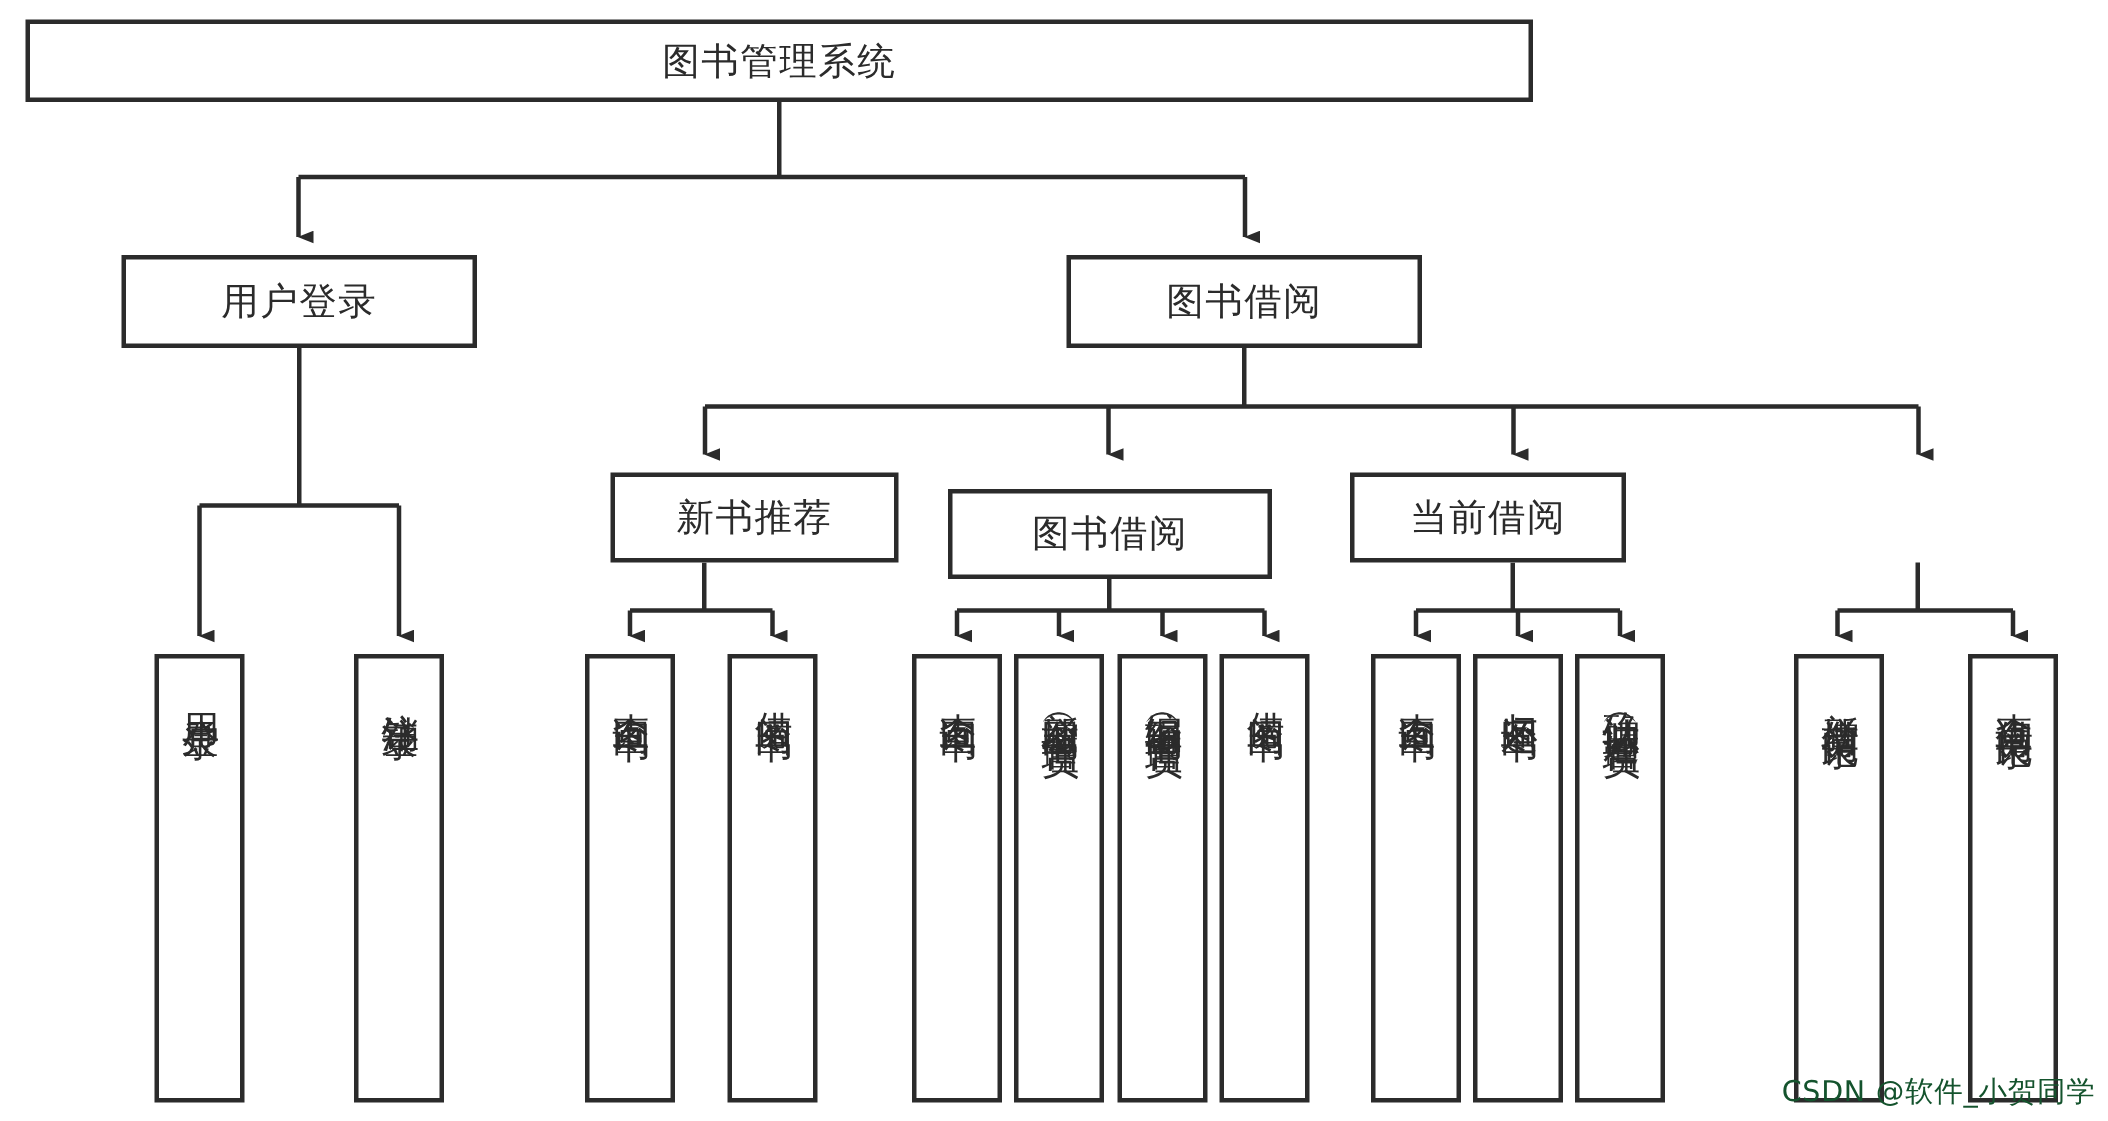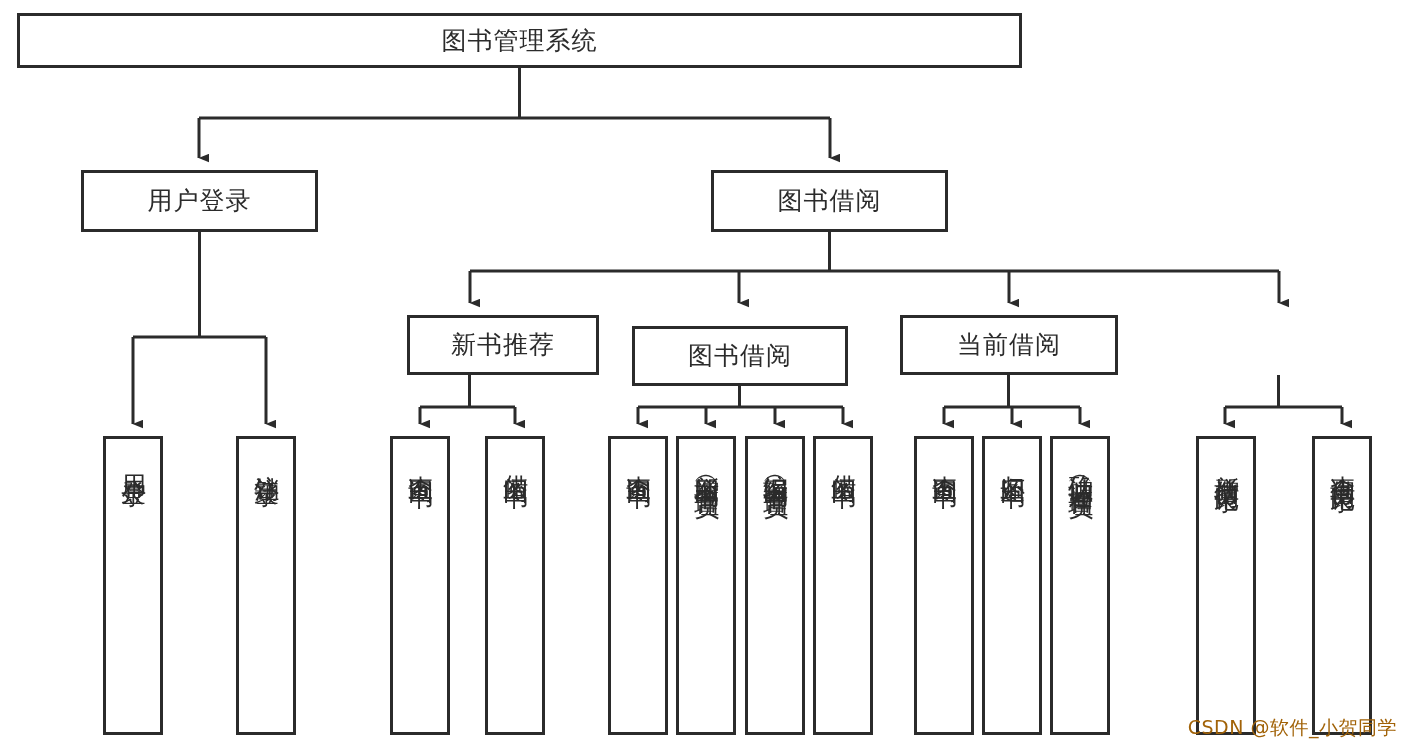--- a/index.html
+++ b/index.html
@@ -55,21 +55,21 @@
     line-height: 1.22;
     letter-spacing: 3px;
     white-space: nowrap;
     color: #2b2b2b;
   }
   .watermark {
     position: absolute;
     right: 8px;
     bottom: 6px;
     font-size: 19px;
-    color: #a16207;
+    color: #14532d;
     letter-spacing: 0.5px;
     white-space: nowrap;
   }
 </style>
 </head>
 <body>
 
 <div id="canvas">
 
   <svg class="connectors" viewBox="0 0 1405 747" xmlns="http://www.w3.org/2000/svg">
@@ -135,21 +135,21 @@
   <div class="node h" style="left:711px; top:170px; width:237px; height:62px;">
     <span>图书借阅</span>
   </div>
 
   <div class="node h" style="left:362px; top:315px; width:192px; height:60px;margin-left:45px;">
     <span>新书推荐</span>
   </div>
   <div class="node h" style="left:632px; top:315px; width:216px; height:60px;margin-top:11px;">
     <span>图书借阅</span>
   </div>
-  <div class="node h" style="left:900px; top:315px; width:218px; height:60px;">
+  <div class="node h" style="left:900px; top:315px; width:184px; height:60px;">
     <span>当前借阅</span>
   </div>
 
   <div class="node leaf" style="left:103px; top:436px; width:60px; height:299px;">
     <span class="vtext">用户登录</span>
   </div>
   <div class="node leaf" style="left:236px; top:436px; width:60px; height:299px;">
     <span class="vtext">注销登录</span>
   </div>
 

